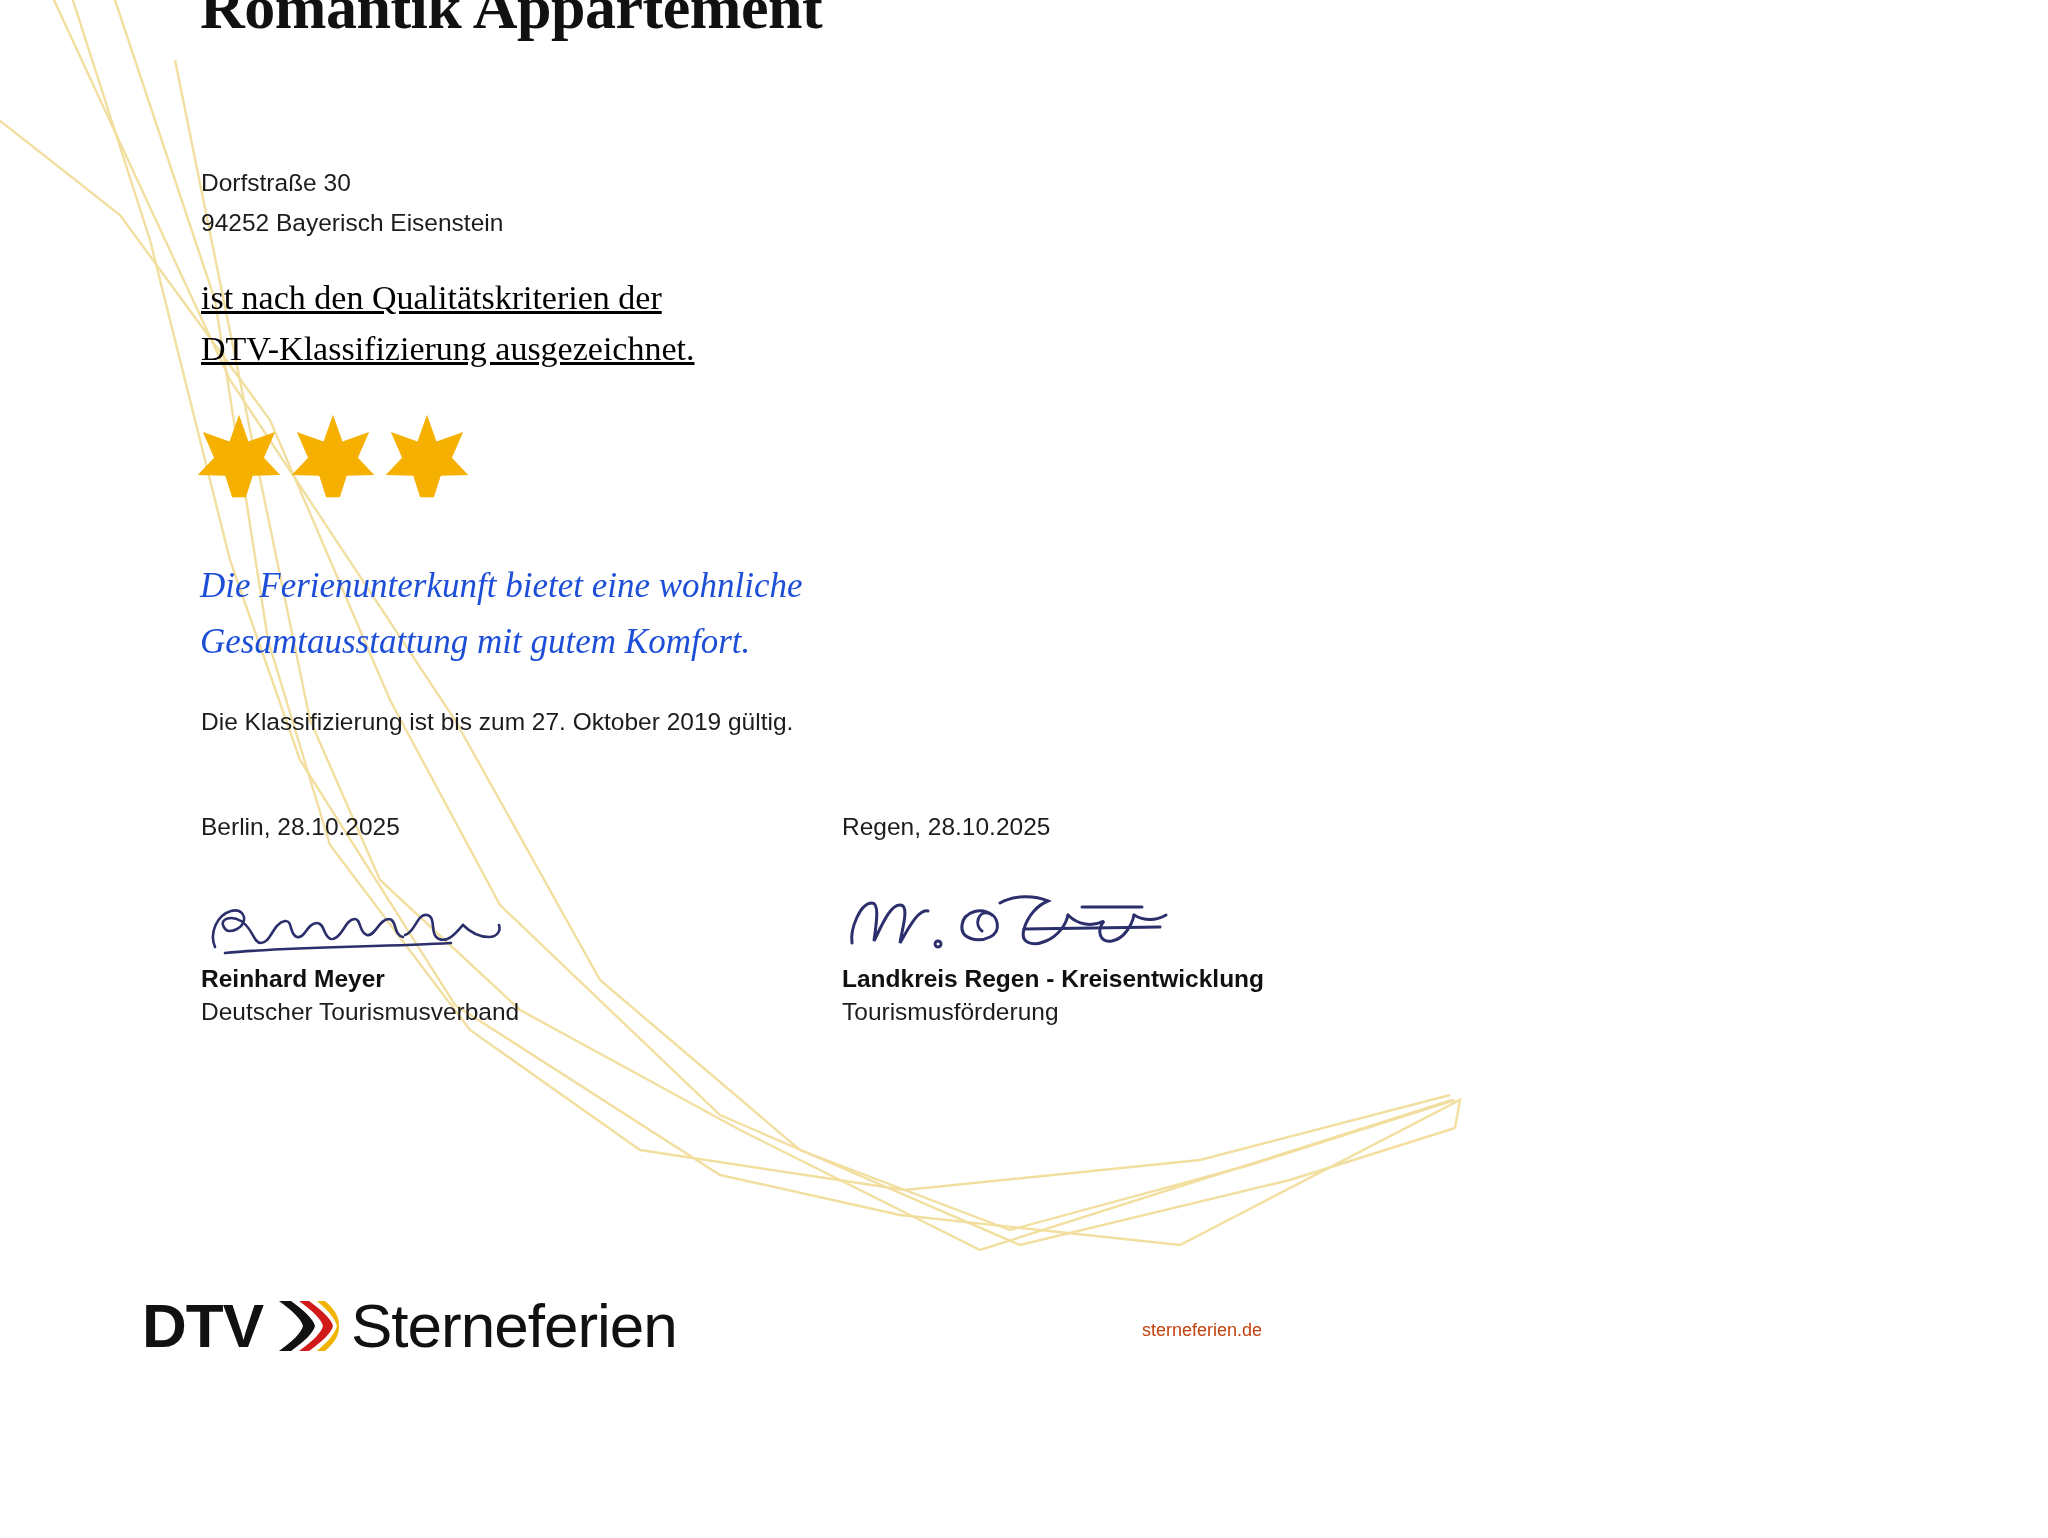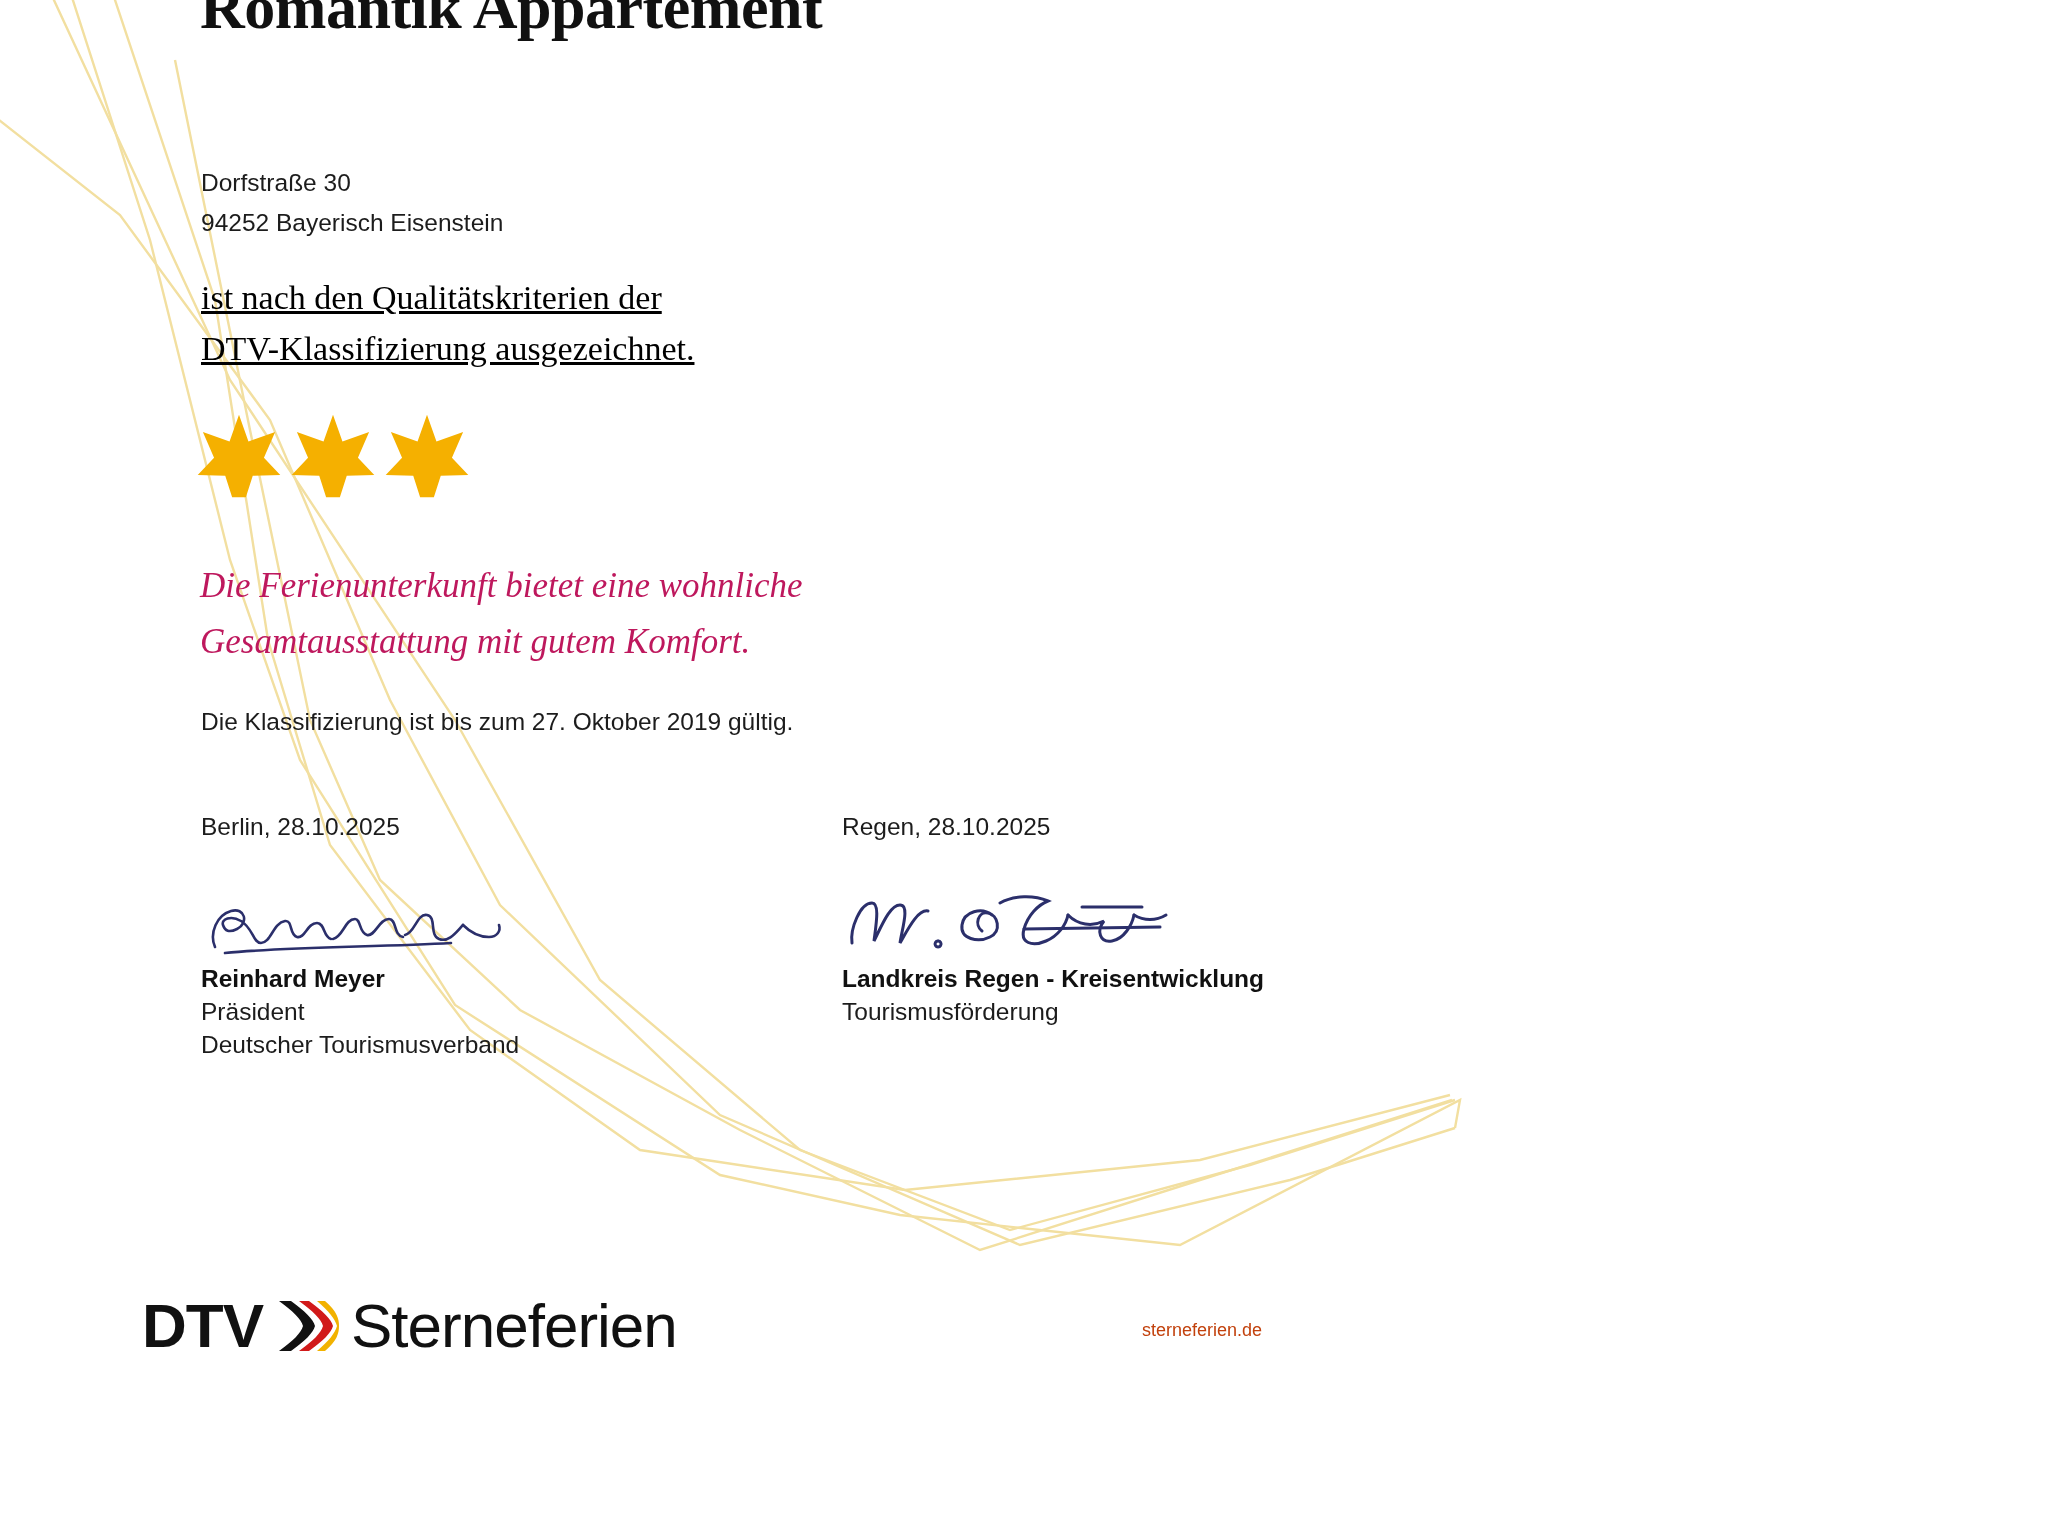--- a/index.html
+++ b/index.html
@@ -83,21 +83,21 @@
   .star-svg { display: block; }
 
   #desc {
     position: absolute;
     left: 100px;
     top: 558px;
     font-family: "Liberation Serif", serif;
     font-style: italic;
     font-size: 35px;
     line-height: 56px;
-    color: #be185d;
+    color: #1d4ed8;
   }
 
   #validity {
     position: absolute;
     left: 101px;
     top: 708px;
     font-size: 24.5px;
     color: #1c1c1c;
   }
 
@@ -210,21 +210,20 @@
           <g fill="none" stroke="#2b2f6b" stroke-width="2.6" stroke-linecap="round">
             <path d="M14,62 C8,48 16,30 30,26 C44,22 48,38 36,44 C28,48 24,46 22,40 C20,34 30,30 40,36 C52,43 52,58 60,58 C70,58 72,38 84,36 C92,35 88,50 96,52 C104,54 106,38 116,38 C124,38 122,52 130,54"></path>
             <path d="M132,54 C142,52 144,34 154,34 C160,34 158,48 166,50 C174,52 178,34 188,34 C196,34 192,50 202,52"></path>
             <path d="M204,50 C214,48 216,28 226,30 C236,32 228,50 238,54 C248,58 256,46 262,40"></path>
             <path d="M262,40 C268,46 276,52 288,52 C296,52 300,46 298,40"></path>
             <path d="M24,68 C80,62 180,62 250,58"></path>
           </g>
         </svg>
       </div>
       <p class="sig-name">Reinhard Meyer</p>
-      <p class="sig-role">Präsident</p>
       <p class="sig-org">Deutscher Tourismusverband</p>
     </div>
 
     <div class="sig-block" id="sig-right">
       <p class="sig-place">Regen, 28.10.2025</p>
       <div class="sig-mark">
         <svg width="400" height="80" viewBox="0 0 400 80" xmlns="http://www.w3.org/2000/svg">
           <g fill="none" stroke="#2b2f6b" stroke-width="3" stroke-linecap="round">
             <path d="M10,58 C8,44 18,18 30,18 C38,18 34,40 32,56 C40,40 48,20 58,20 C68,20 60,44 58,58 C66,44 76,24 86,26"></path>
             <path d="M96,56 a3,3 0 1,0 0.1,0"></path>

